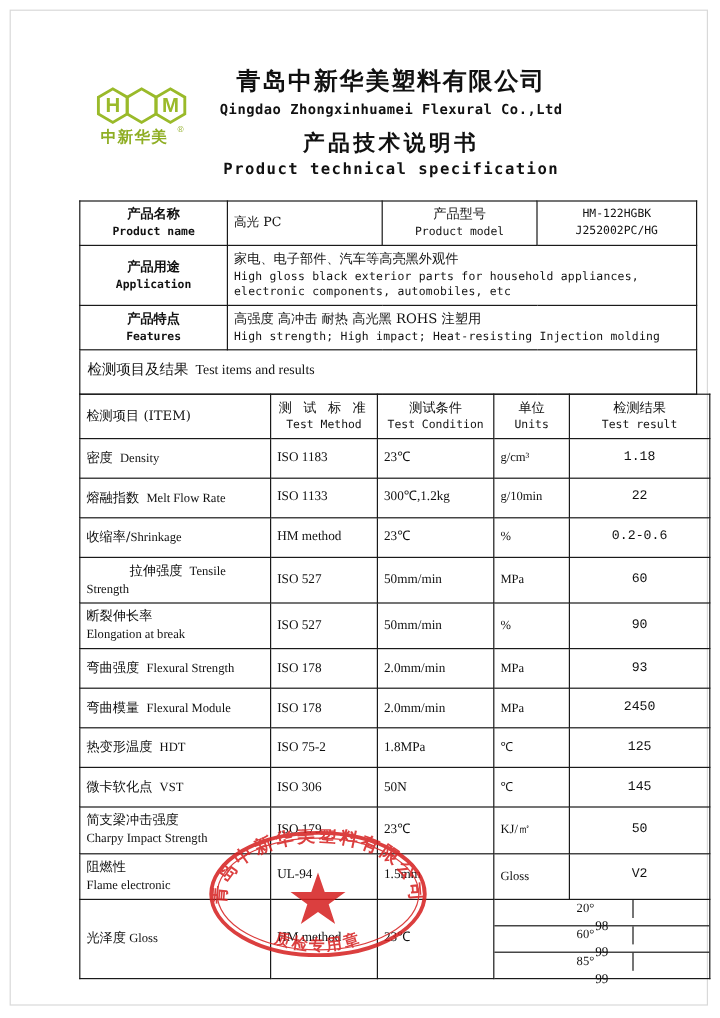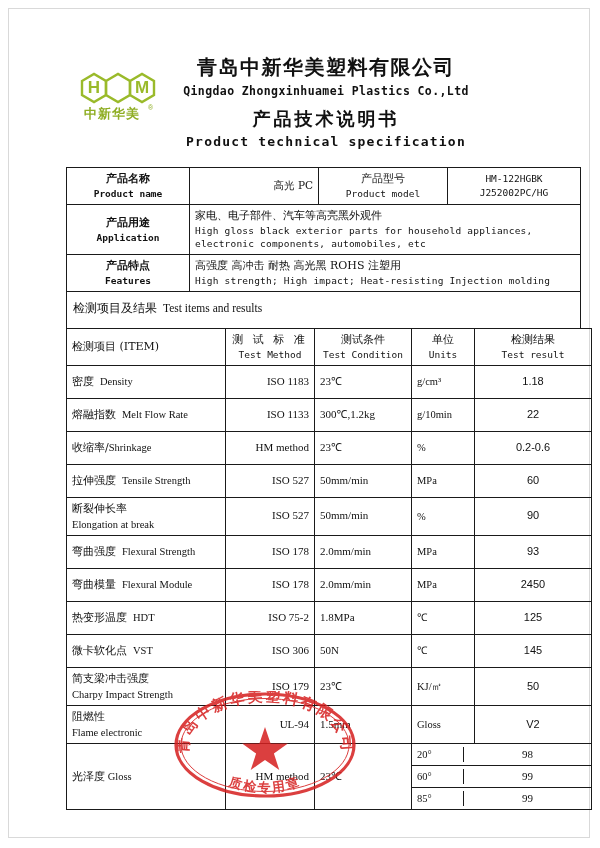--- a/index.html
+++ b/index.html
@@ -87,21 +87,21 @@
   }
   td {
     border: 1px solid #1a1a1a;
     padding: 3px 5px;
     vertical-align: middle;
     font-size: 10.5px;
     line-height: 1.45;
   }
   .cn { font-family: "DejaVu Serif", "Liberation Serif", serif; }
   .en { font-family: "DejaVu Sans Mono", "Liberation Mono", monospace; font-size: 9.5px; }
-  .ctr { text-align: right; }
+  .ctr { text-align: left; }
   .lft { text-align: left; }
   .two-line { text-align: center; }
   .two-line .cn { display: block; font-size: 11px; }
   .two-line .en { display: block; }
 
   .info-table td { height: 20px; }
   .cell-label { width: 112px; font-weight: bold; }
   .cell-val   { width: 118px; }
   .cell-label2{ width: 118px; }
   .cell-val2  { width: 122px; }
@@ -134,28 +134,29 @@
   .res-head .cn { font-size: 11px; }
   .res-head .spaced { letter-spacing: 3px; }
 
   .item-cell .cn { font-size: 11px; }
   .item-cell .en { font-size: 10.5px; font-family: "Liberation Serif", serif; }
   .item-cell.stack .cn { display: block; }
   .item-cell.stack .en { display: block; }
 
   .plain { font-family: "Liberation Serif", serif; font-size: 11px; }
   .unit-cell { font-family: "Liberation Serif", serif; font-size: 10.5px; text-align: left; }
-  .res-cell { font-family: Liberation Sans, sans-serif; font-size: 11px; text-align: center; }
+  .res-cell { font-family: Liberation Mono, monospace; font-size: 11px; text-align: center; }
 
   .gloss-list { padding: 0; }
   .gloss-row {
     display: flex;
     border-bottom: 1px solid #1a1a1a;
     height: 21px;
     align-items: center;
+    flex-direction: column;
   }
   .gloss-row:last-child { border-bottom: none; }
   .gloss-ang {
     width: 52px;
     padding-left: 5px;
     box-sizing: border-box;
     font-family: "Liberation Serif", serif;
     font-size: 10.5px;
     border-right: 1px solid #1a1a1a;
   }
@@ -195,21 +196,21 @@
           </g>
           <text x="26" y="32" font-family="'Liberation Sans', sans-serif" font-size="17" font-weight="bold" fill="#9aba2a" text-anchor="middle">H</text>
           <text x="74" y="32" font-family="'Liberation Sans', sans-serif" font-size="17" font-weight="bold" fill="#9aba2a" text-anchor="middle">M</text>
           <text x="44" y="57" font-family="'DejaVu Serif', serif" font-size="13" font-weight="bold" fill="#8fae24" text-anchor="middle" letter-spacing="1">中新华美</text>
           <text x="80" y="49" font-family="'Liberation Sans', sans-serif" font-size="7" fill="#8fae24">®</text>
         </svg>
       </div>
 
       <div class="titles">
         <div class="cn-company">青岛中新华美塑料有限公司</div>
-        <div class="en-company">Qingdao Zhongxinhuamei Plastics Co.,Ltd</div>
+        <div class="en-company">Qingdao Zhongxinhuamei Flexural Co.,Ltd</div>
         <div class="cn-doc">产品技术说明书</div>
         <div class="en-doc">Product technical specification</div>
       </div>
     </div>
 
     <table class="info-table">
       <tbody>
         <tr>
           <td class="cell-label two-line">
             <span class="cn">产品名称</span>
@@ -292,21 +293,21 @@
             <td class="res-cell">22</td>
           </tr>
           <tr>
             <td class="item-cell lft"><span class="cn">收缩率/</span><span class="en">Shrinkage</span></td>
             <td class="plain ctr">HM method</td>
             <td class="plain lft">23℃</td>
             <td class="unit-cell">%</td>
             <td class="res-cell">0.2-0.6</td>
           </tr>
           <tr>
-            <td class="item-cell lft"><span class="cn" style="margin-right: 6px;">拉伸强度</span><span class="en">Tensile Strength</span></td>
+            <td class="item-cell lft"><span class="cn" style="margin-right: 6px; margin-left: 36px;">拉伸强度</span><span class="en">Tensile Strength</span></td>
             <td class="plain ctr">ISO 527</td>
             <td class="plain lft">50mm/min</td>
             <td class="unit-cell">MPa</td>
             <td class="res-cell">60</td>
           </tr>
           <tr>
             <td class="item-cell lft stack">
               <span class="cn">断裂伸长率</span>
               <span class="en">Elongation at break</span>
             </td>

